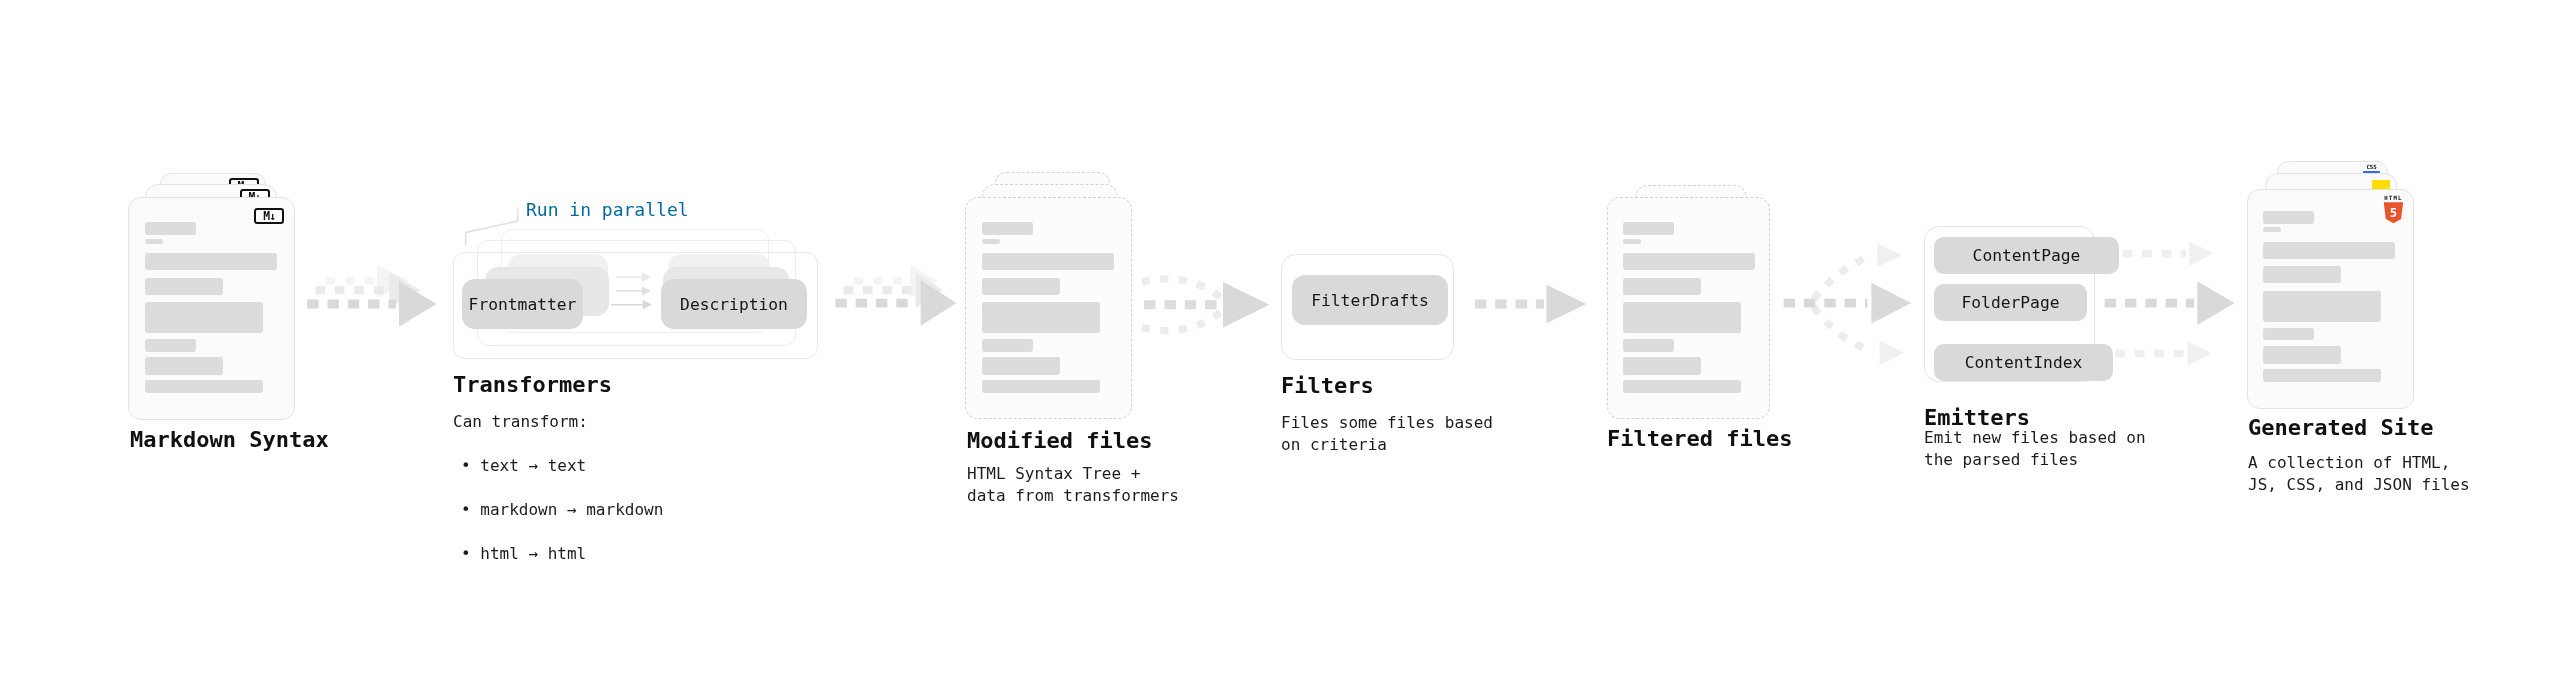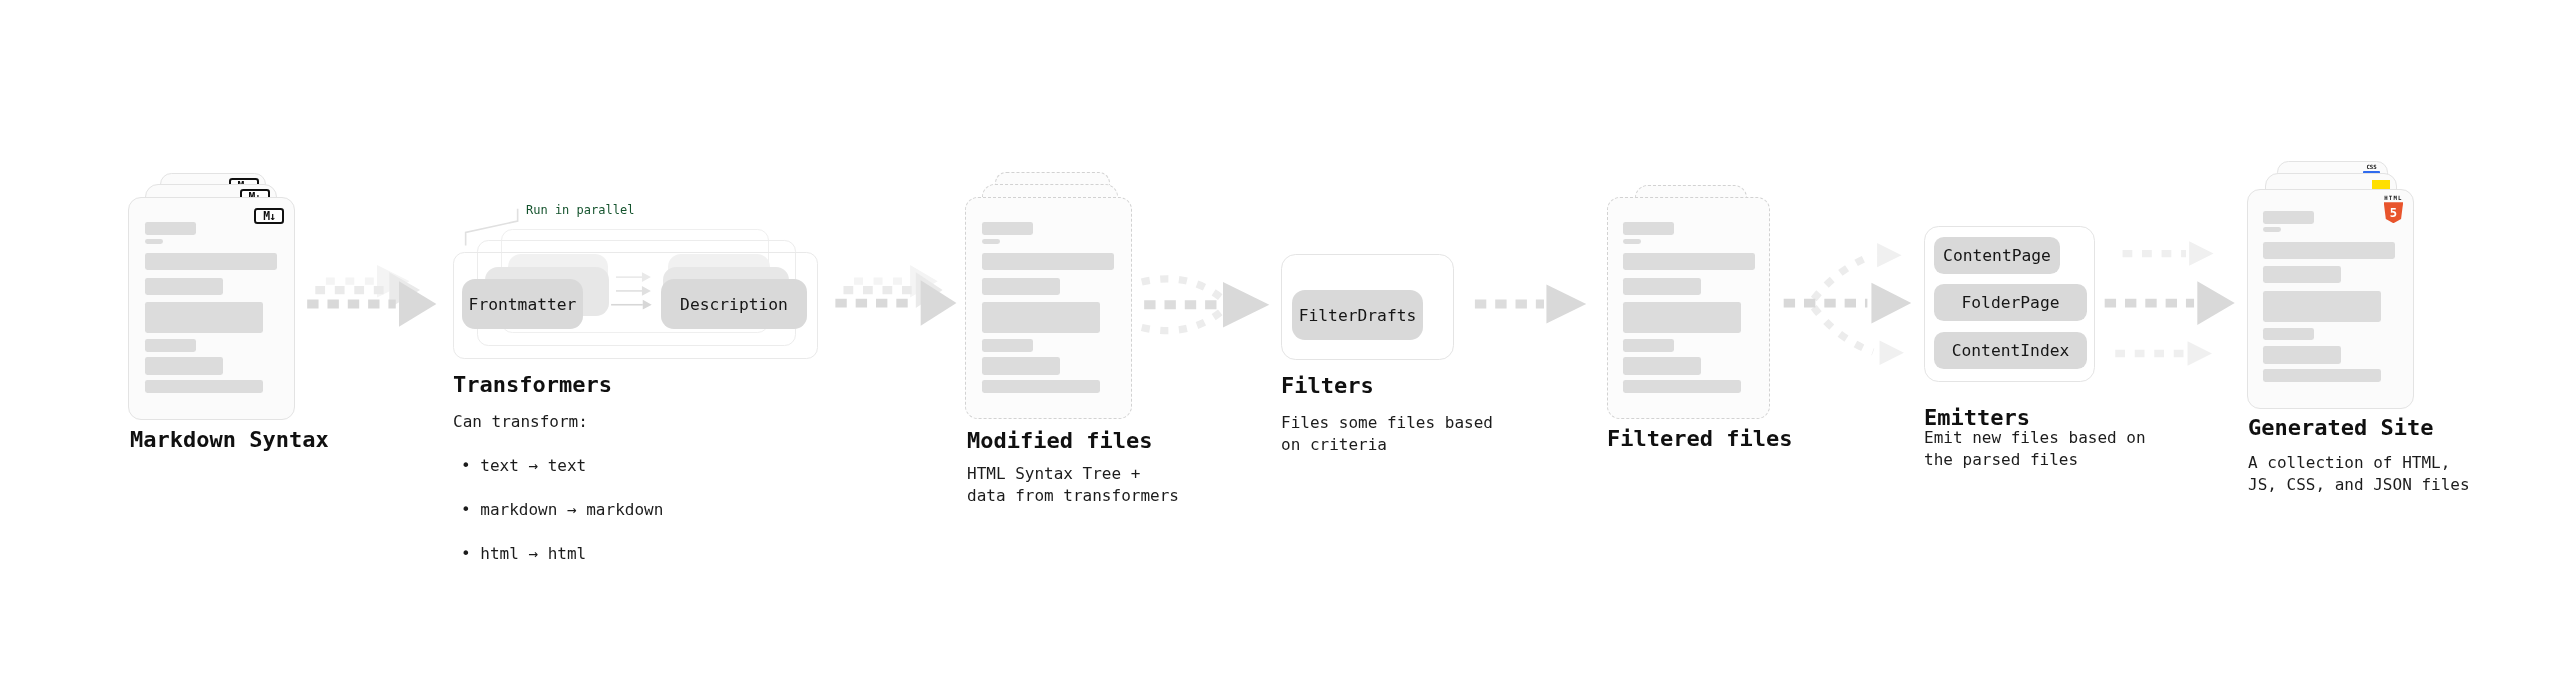--- a/index.html
+++ b/index.html
@@ -52,21 +52,21 @@
     position:absolute;display:flex;align-items:center;justify-content:center;
     background:var(--pill-gray,#dcdcdc);color:#161616;font-size:16.3px;border-radius:13px;z-index:5;
   }
   .pill.ghost1{background:#e7e7e7;z-index:4;}
   .pill.ghost2{background:#f1f1f1;z-index:3;}
   .pill.small{border-radius:9.8px;}
 
   
   .title{position:absolute;font-size:22px;line-height:22px;font-weight:700;color:#101010;z-index:6;white-space:nowrap;}
   .desc{position:absolute;font-size:16px;line-height:22px;color:#1c1c1c;white-space:pre-line;z-index:6;}
-  .note{position:absolute;font-size:12px;line-height:16.3px;color:#14532d;z-index:6;white-space:nowrap;}
+  .note{position:absolute;font-size:18px;line-height:16.3px;color:#0369a1;z-index:6;white-space:nowrap;}
 
   
   .sh{fill:none;stroke:#d9d9d9;stroke-width:11;stroke-dasharray:14 11;}
   .sh.l1{stroke:#eaeaea;stroke-width:10;stroke-dasharray:12 12;}
   .sh.l2{stroke:#f4f4f4;stroke-width:9;stroke-dasharray:11 13;}
   .sh.lt{stroke:#efefef;stroke-width:9;stroke-dasharray:12 12;}
   .h{fill:#d9d9d9;}
   .h.l1{fill:#eaeaea;}
   .h.l2{fill:#f4f4f4;}
   .h.lt{fill:#f0f0f0;}
@@ -208,21 +208,21 @@
         </div>
     </div>
     <div class="title" style="left:967px;top:430px">Modified files</div>
     <div class="desc" style="left:967px;top:463px">HTML Syntax Tree +
 data from transformers</div>
   </div>
 
   
   <div class="stage">
     <div class="panel" style="left:1281px;top:254px;width:173px;height:106px"></div>
-    <div class="pill" style="left:1292px;top:290px;width:131px;height:50px">FilterDrafts</div>
+    <div class="pill" style="left:1292px;top:275px;width:156px;height:50px">FilterDrafts</div>
     <div class="title" style="left:1281px;top:375px">Filters</div>
     <div class="desc" style="left:1281px;top:412px">Files some files based
 on criteria</div>
   </div>
 
   
   <div class="stage">
     <div class="doc dashed mid" style="left:1635px;top:185px;width:112px;height:59px"></div>
     <div class="doc dashed front" style="left:1607px;top:197px;width:163px;height:222px">
       <div class="doc-bars" style="padding-left:14.6px">
@@ -235,23 +235,23 @@
           <div class="bar" style="width: 78px; height: 18px; margin-top: 5.7px;"></div>
           <div class="bar" style="width: 118px; height: 13px; margin-top: 4.9px;"></div>
         </div>
     </div>
     <div class="title" style="left:1607px;top:428px">Filtered files</div>
   </div>
 
   
   <div class="stage">
     <div class="panel" style="left:1924px;top:226px;width:171px;height:156px"></div>
-    <div class="pill small" style="left:1934px;top:237px;width:126px;height:37px">ContentPage</div>
+    <div class="pill small" style="left:1934px;top:237px;width:185px;height:37px">ContentPage</div>
     <div class="pill small" style="left:1934px;top:284px;width:153px;height:37px">FolderPage</div>
-    <div class="pill small" style="left:1934px;top:332px;width:153px;height:37px">ContentIndex</div>
+    <div class="pill small" style="left:1934px;top:344px;width:179px;height:37px">ContentIndex</div>
     <div class="title" style="left:1924px;top:407px">Emitters</div>
     <div class="desc" style="left:1924px;top:427px">Emit new files based on
 the parsed files</div>
   </div>
 
   
   <div class="stage">
     <div class="doc solid back" style="left:2277px;top:161px;width:111px;height:59px">
       <span class="gen-css-badge">
         <span>CSS</span>

